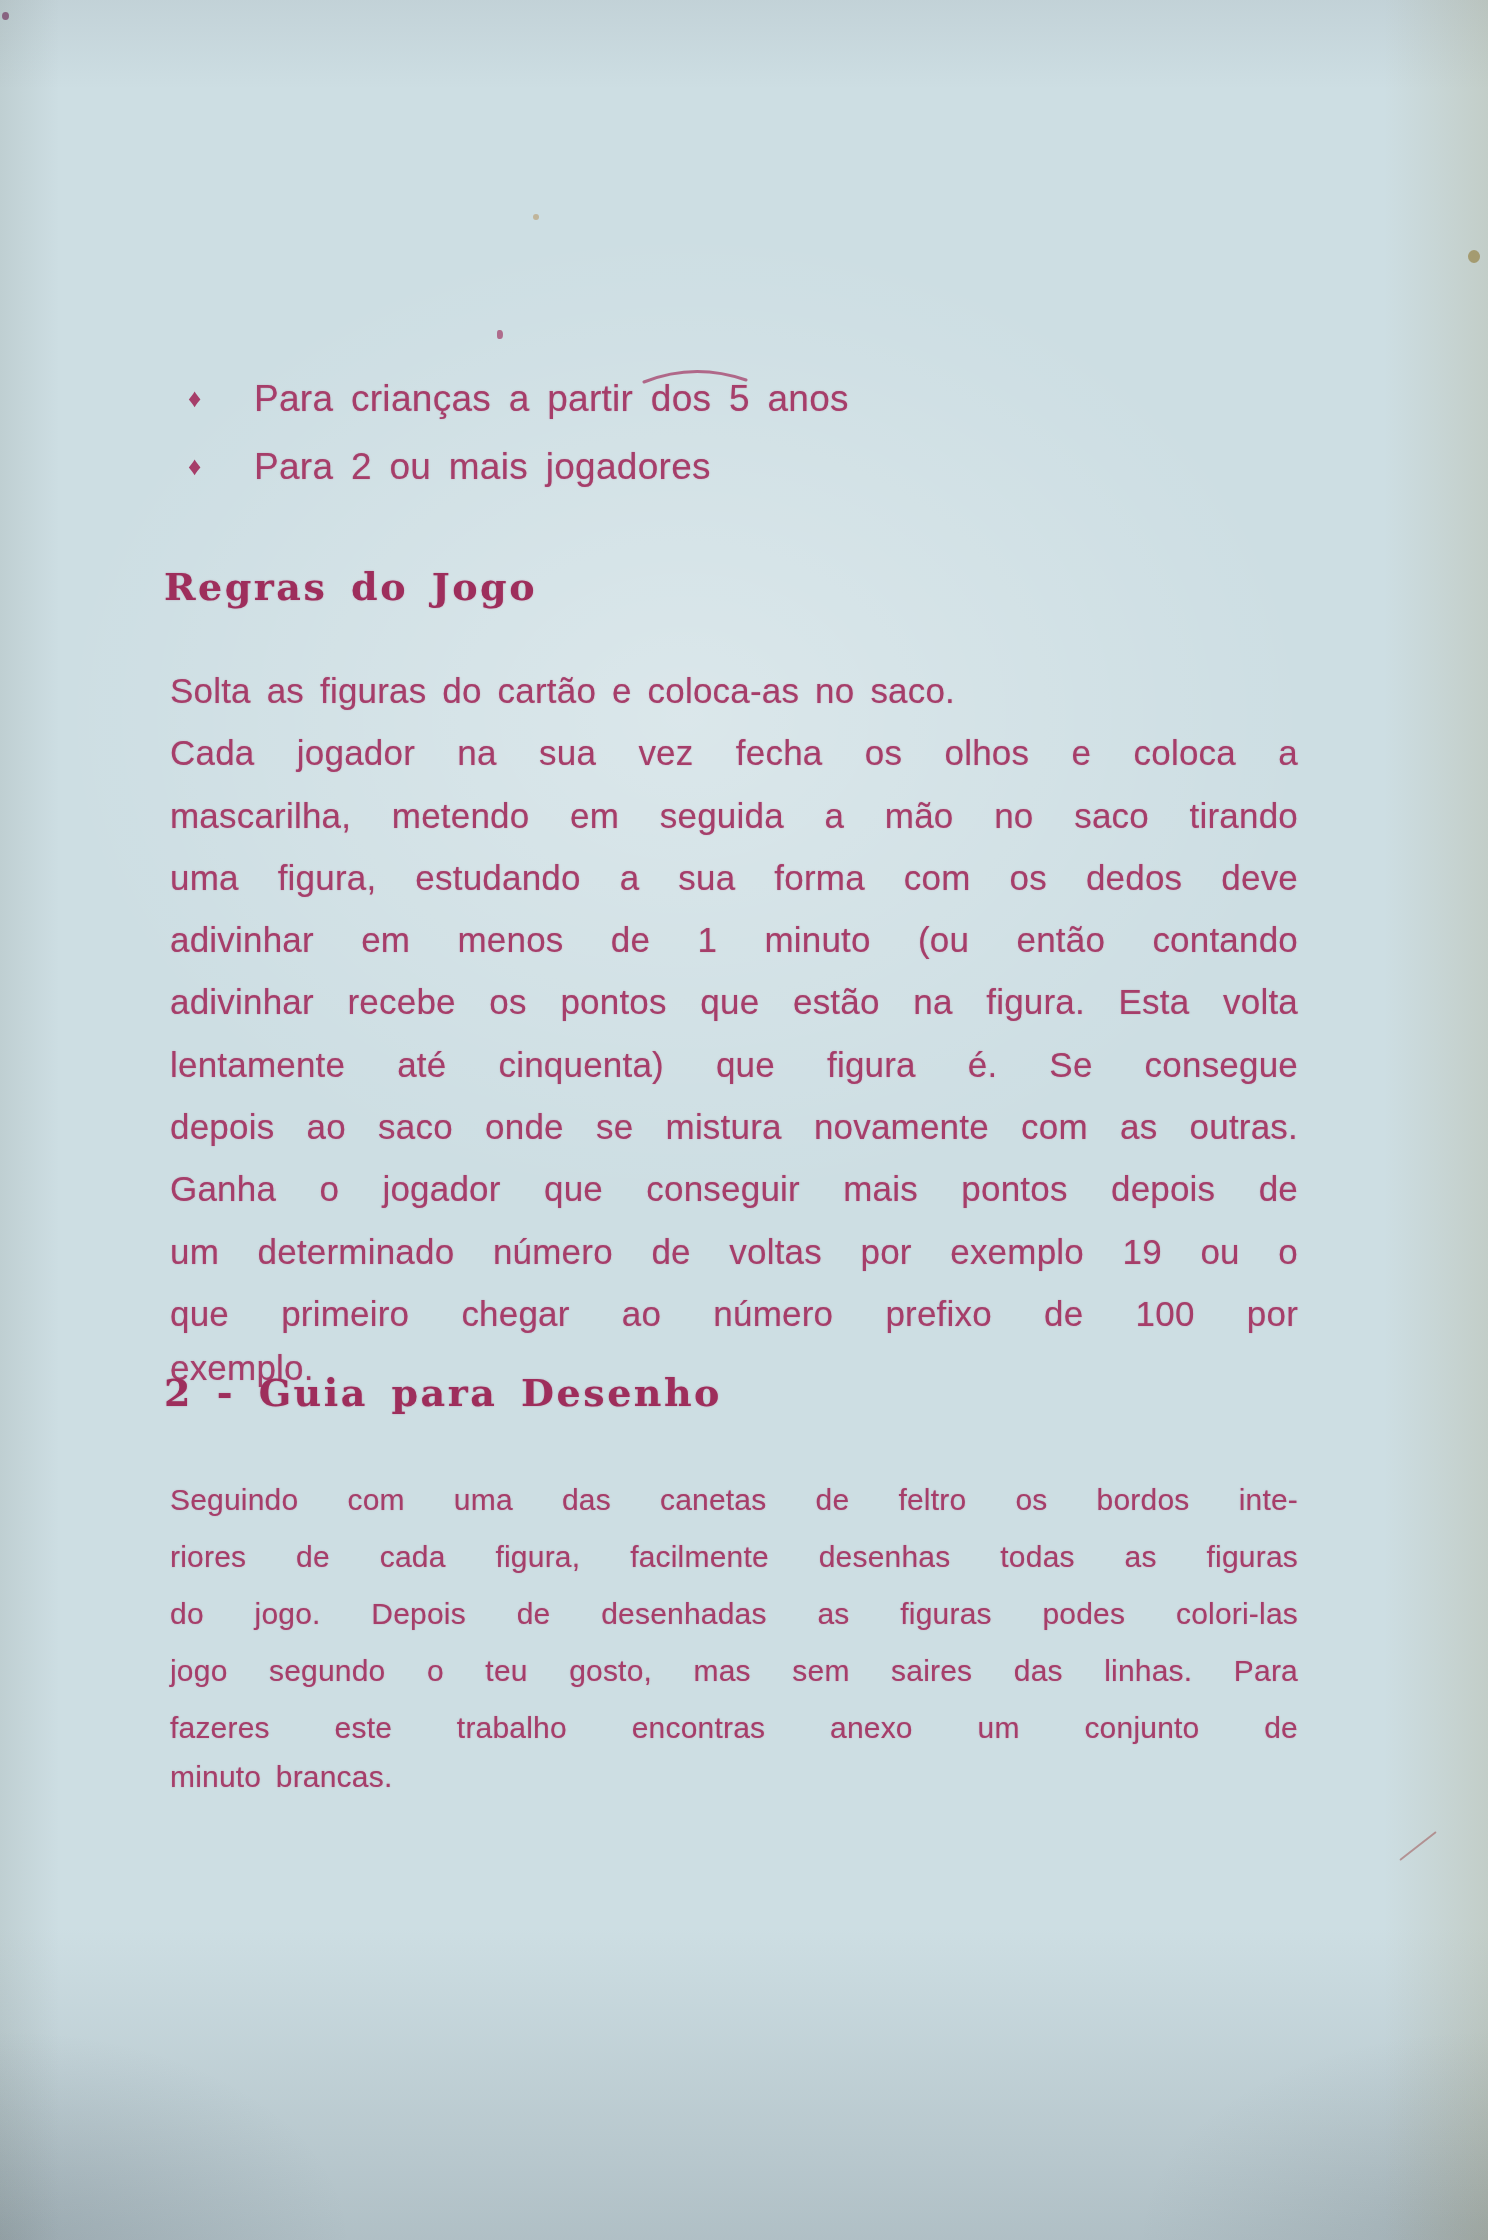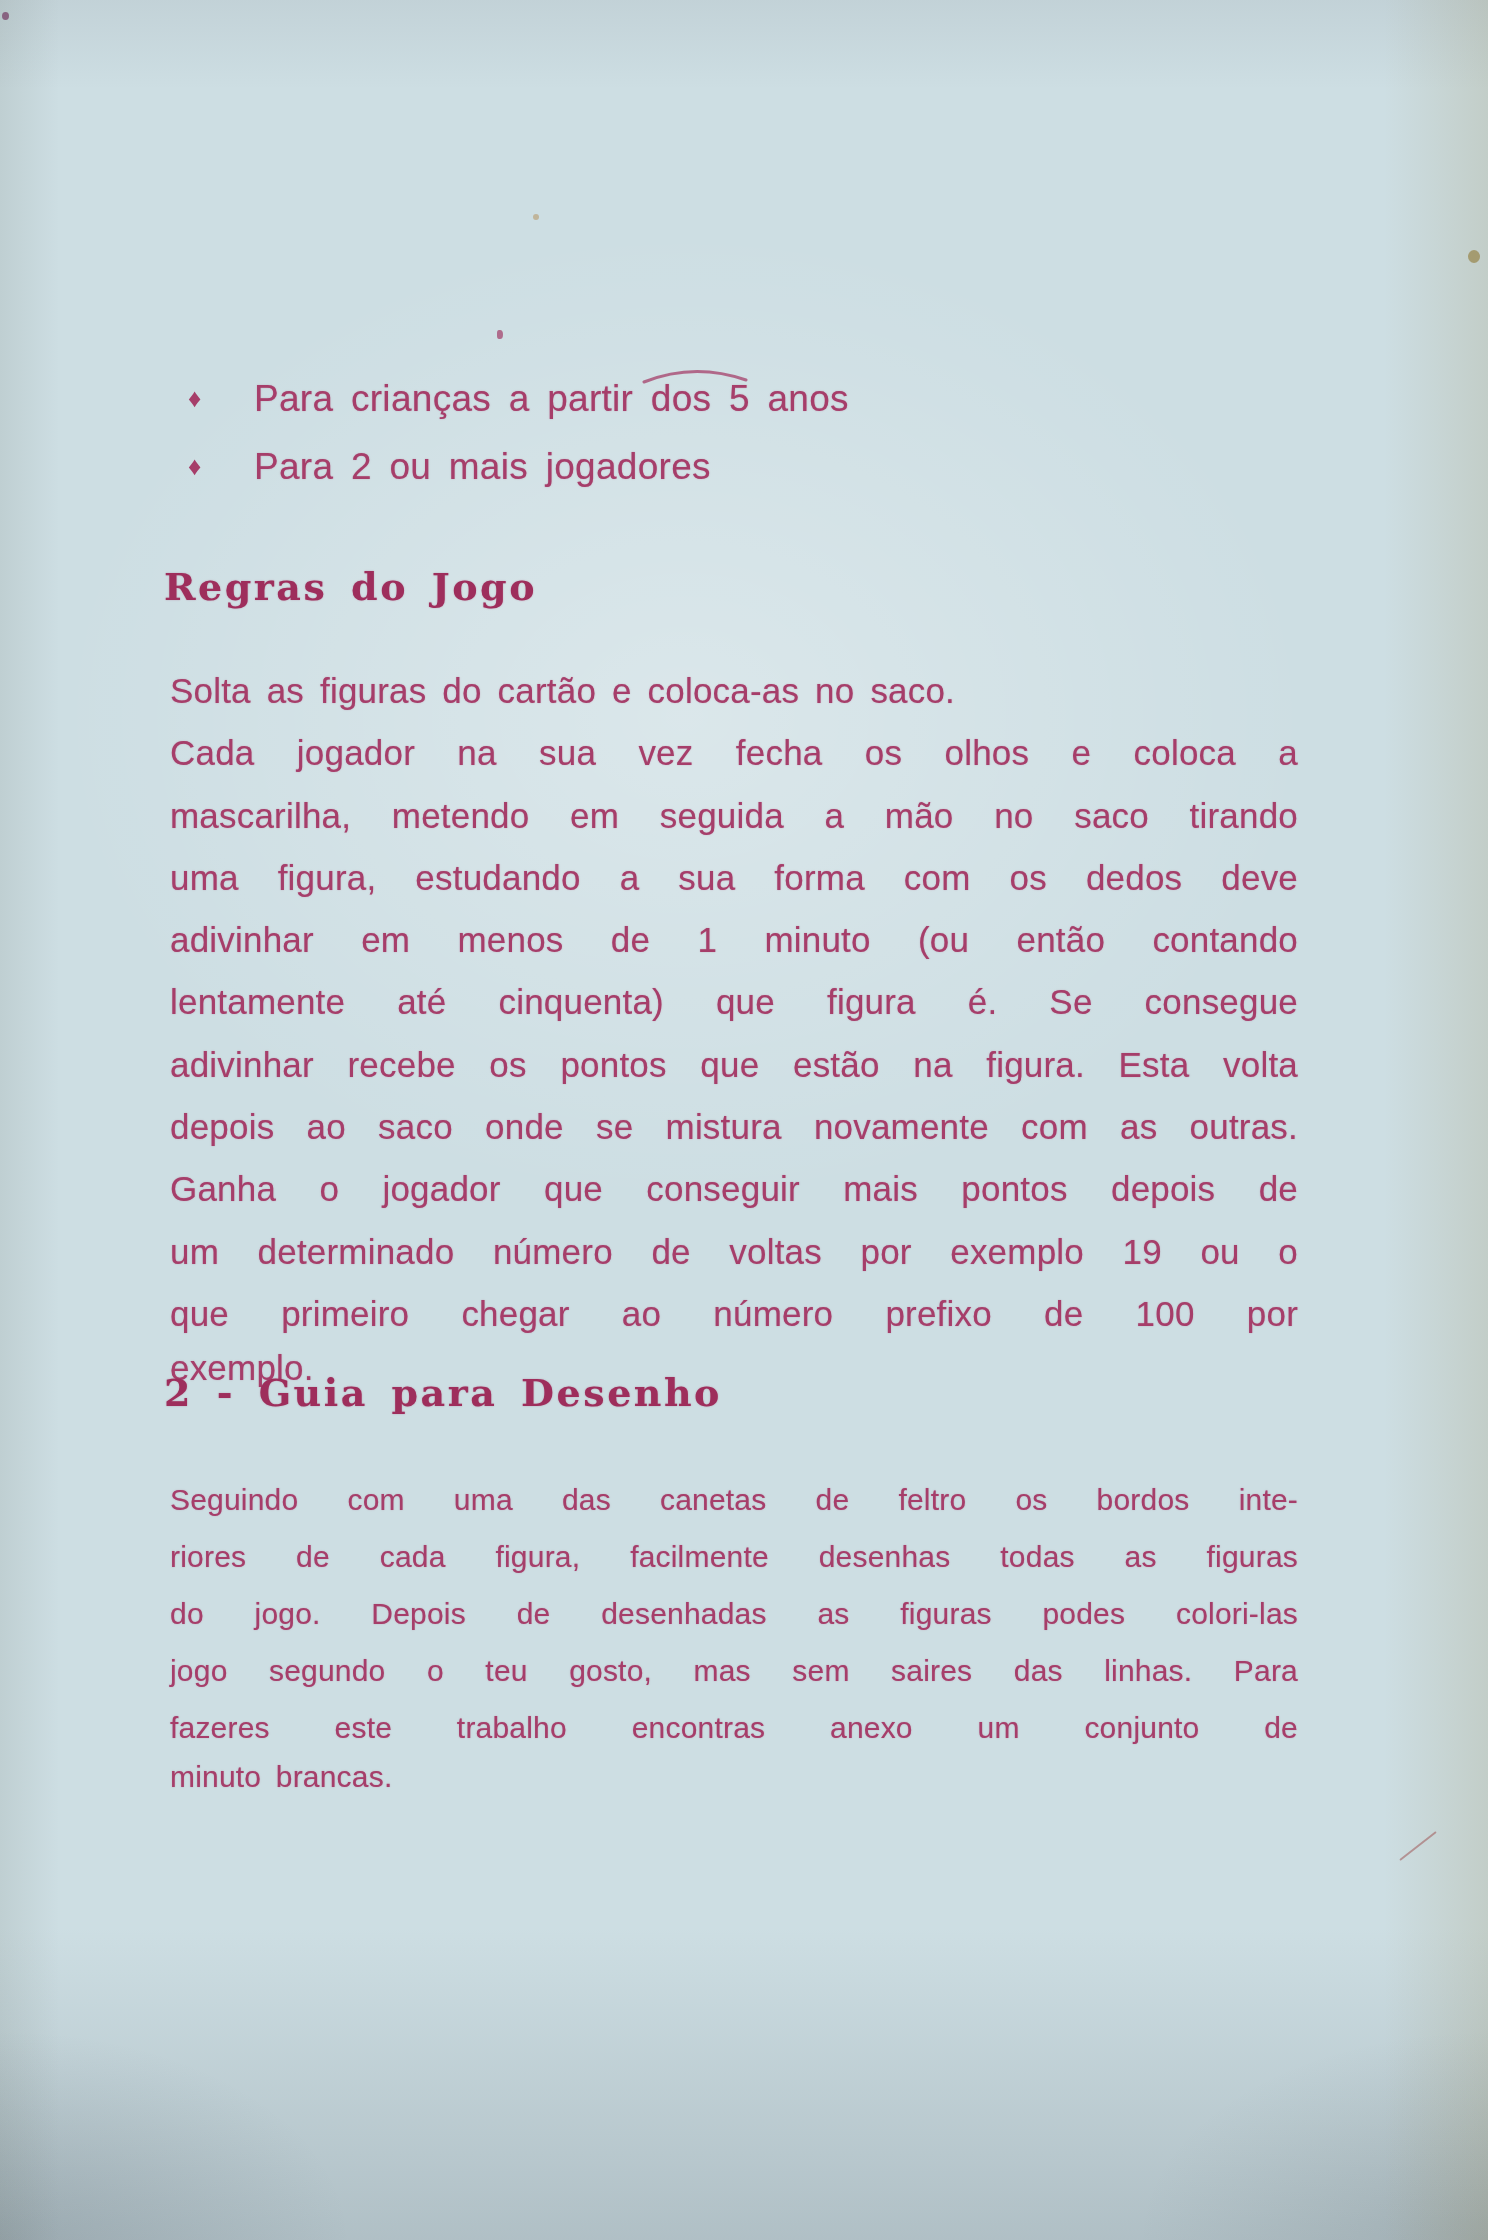--- a/index.html
+++ b/index.html
@@ -105,22 +105,22 @@
   </svg>
 
   <div class="section-heading" id="heading-rules">Regras do Jogo</div>
 
   <div class="para" id="para-rules">
     <div class="pline">Solta as figuras do cartão e coloca-as no saco.</div>
     <div class="pline j">Cada jogador na sua vez fecha os olhos e coloca a</div>
     <div class="pline j">mascarilha, metendo em seguida a mão no saco tirando</div>
     <div class="pline j">uma figura, estudando a sua forma com os dedos deve</div>
     <div class="pline j">adivinhar em menos de 1 minuto (ou então contando</div>
+    <div class="pline j">adivinhar recebe os pontos que estão na figura. Esta volta</div>
     <div class="pline j">lentamente até cinquenta) que figura é. Se consegue</div>
-    <div class="pline j">adivinhar recebe os pontos que estão na figura. Esta volta</div>
     <div class="pline j">depois ao saco onde se mistura novamente com as outras.</div>
     <div class="pline j">Ganha o jogador que conseguir mais pontos depois de</div>
     <div class="pline j">um determinado número de voltas por exemplo 19 ou o</div>
     <div class="pline j">que primeiro chegar ao número prefixo de 100 por</div>
     <div class="pline">exemplo.</div>
   </div>
 
   <div class="section-heading" id="heading-guide">2 - Guia para Desenho</div>
 
   <div class="para" id="para-guide">

